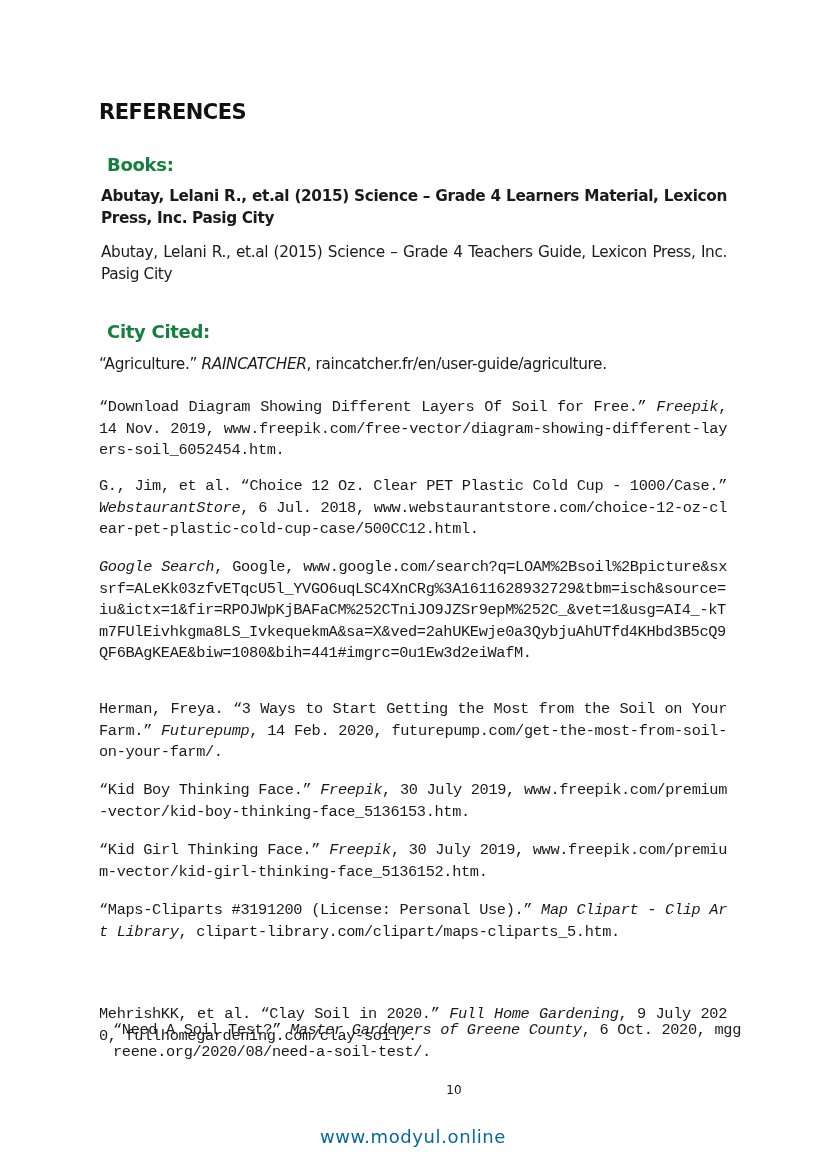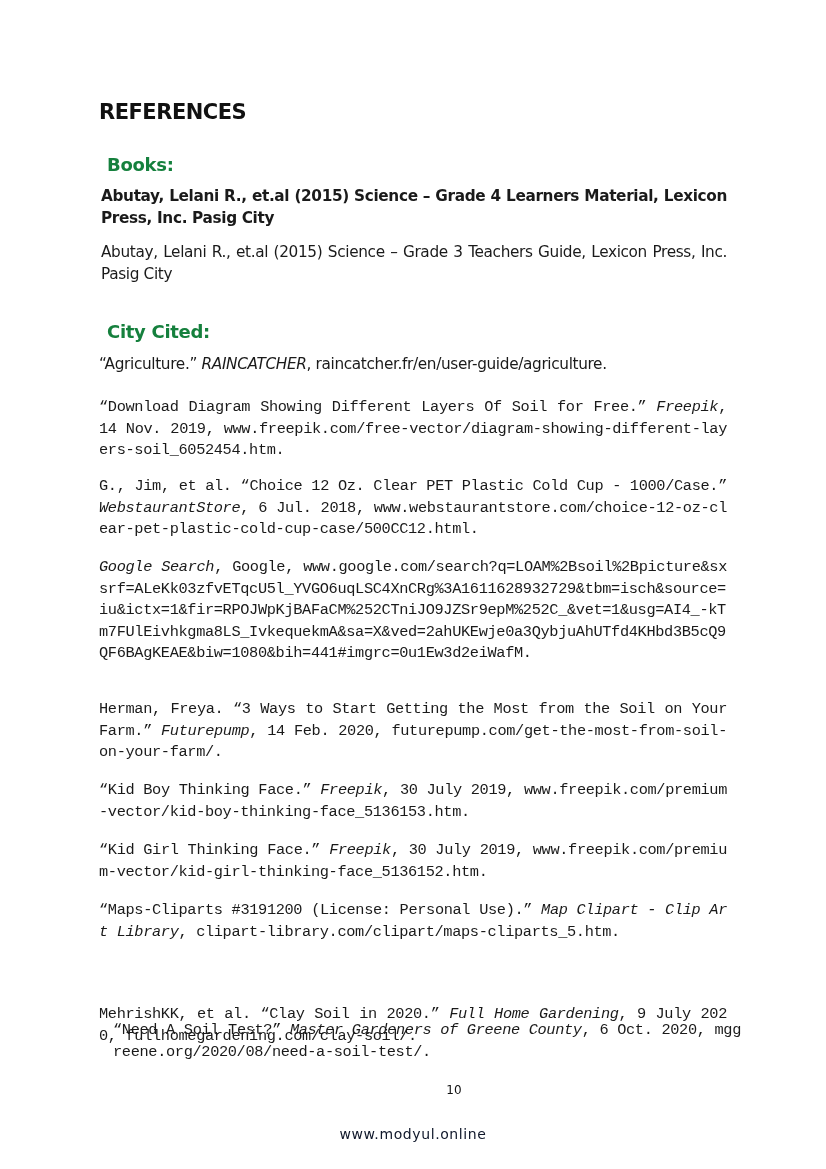--- a/index.html
+++ b/index.html
@@ -10,34 +10,34 @@
              font-size: 21px; font-weight: bold; letter-spacing: -0.5px; color: #111; }
   h2.sub { position: absolute; left: 99px; margin: 8px; font-size: 18px; font-weight: bold;
            letter-spacing: -0.3px; color: #15803d; }
   .para { position: absolute; left: 99px; width: 628px; margin: 0;
           font-size: 15.3px; line-height: 21.5px; text-align: justify; letter-spacing: -0.35px; }
   .para.book { left: 101px; width: 626px; }
   i { font-style: italic; }
   .pagenum { position: absolute; left: 0; width: 826px; top: 1083px; text-align: center;
              font-size: 12px; color: #111; padding-left: 41px; }
   .watermark { position: absolute; left: 0; width: 826px; top: 1126px; text-align: center;
-               font-size: 14px; color: #0f172a; letter-spacing: 0.6px; }
+               font-size: 18px; color: #0369a1; letter-spacing: 0.6px; }
   .url { word-break: break-all; font-family: Liberation Mono, monospace; }
 </style>
 </head>
 <body>
 
 <div class="page">
 
   <h1 class="title">REFERENCES</h1>
 
   <h2 class="sub" style="top:146px;">Books:</h2>
 
   <p class="para book" style="top:186px;font-weight:bold;">Abutay, Lelani R., et.al (2015) Science – Grade 4 Learners Material, Lexicon Press, Inc. Pasig City</p>
-  <p class="para book" style="top:242px;">Abutay, Lelani R., et.al (2015) Science – Grade 3 Teachers Guide, Lexicon Press, Inc. Pasig City</p>
+  <p class="para book" style="top:242px;">Abutay, Lelani R., et.al (2015) Science – Grade 4 Teachers Guide, Lexicon Press, Inc. Pasig City</p>
 
   <h2 class="sub" style="top:313px;">City Cited:</h2>
 
   <p class="para" style="top:354px;"><span>“Agriculture.” </span><i>RAINCATCHER</i><span>, raincatcher.fr/en/user-guide/agriculture.</span></p>
 
   <p class="para url" style="top:397px;"><span>“Download Diagram Showing Different Layers Of Soil for Free.” </span><i>Freepik</i><span>, 14 Nov. 2019, www.freepik.com/free-vector/diagram-showing-different-layers-soil_6052454.htm.</span></p>
 
   <p class="para url" style="top:476px;"><span>G., Jim, et al. “Choice 12 Oz. Clear PET Plastic Cold Cup - 1000/Case.” </span><i>WebstaurantStore</i><span>, 6 Jul. 2018, www.webstaurantstore.com/choice-12-oz-clear-pet-plastic-cold-cup-case/500CC12.html.</span></p>
 
   <p class="para url" style="top:557px;"><span></span><i>Google Search</i><span>, Google, www.google.com/search?q=LOAM%2Bsoil%2Bpicture&amp;sxsrf=ALeKk03zfvETqcU5l_YVGO6uqLSC4XnCRg%3A1611628932729&amp;tbm=isch&amp;source=iu&amp;ictx=1&amp;fir=RPOJWpKjBAFaCM%252CTniJO9JZSr9epM%252C_&amp;vet=1&amp;usg=AI4_-kTm7FUlEivhkgma8LS_IvkequekmA&amp;sa=X&amp;ved=2ahUKEwje0a3QybjuAhUTfd4KHbd3B5cQ9QF6BAgKEAE&amp;biw=1080&amp;bih=441#imgrc=0u1Ew3d2eiWafM.</span></p>

